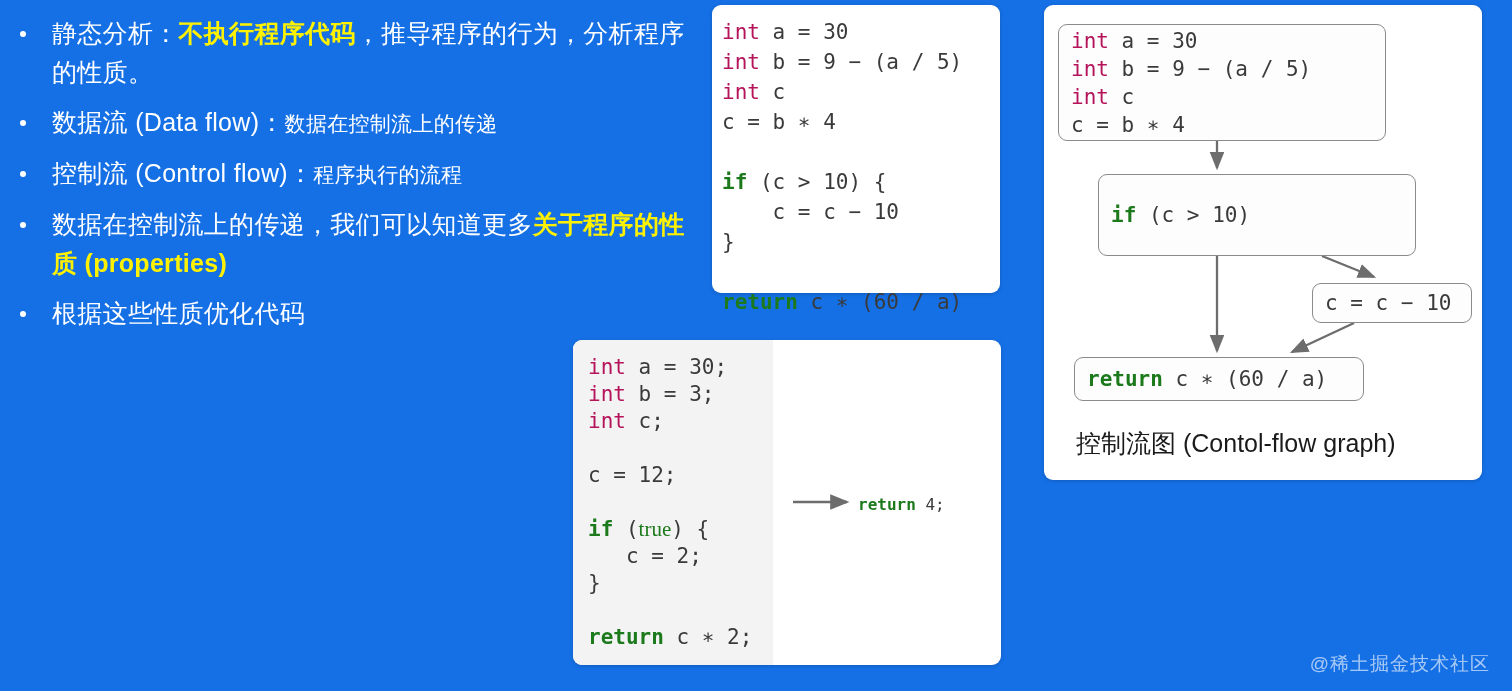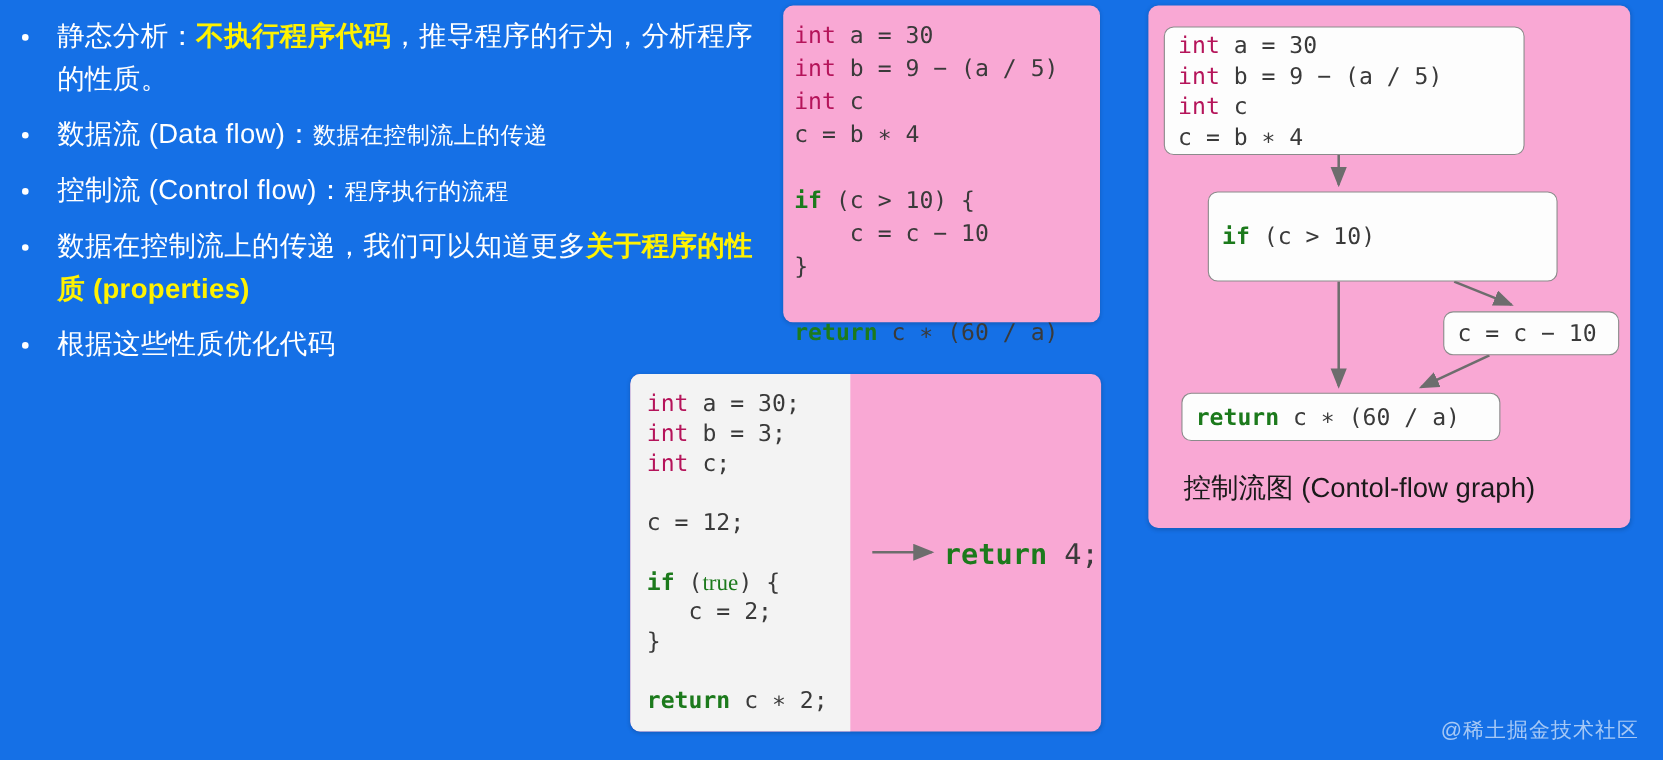--- a/index.html
+++ b/index.html
@@ -49,28 +49,28 @@
     font-size: 21px;
   }
   .hl {
     color: #FFF200;
     font-weight: bold;
   }
 
   
   .card {
     position: absolute;
-    background: #f9a8d4;
+    background: #ffffff;
     border-radius: 9px;
     box-shadow: 0 1px 4px rgba(0,0,0,0.18);
     box-sizing: border-box;
   }
   .code {
     font-family: "DejaVu Sans Mono", "Liberation Mono", monospace;
-    font-size: 26px;
+    font-size: 16px;
     line-height: 32px;
     color: #3a3a3a;
     white-space: pre;
   }
   .kw-type { color: #B5145A; }
   .kw-ctl  { color: #1C7A1C; font-weight: bold; }
   .lit     { color: #1C7A1C; font-family: Liberation Serif, serif; }
 
   
   #card-snippet1 {

